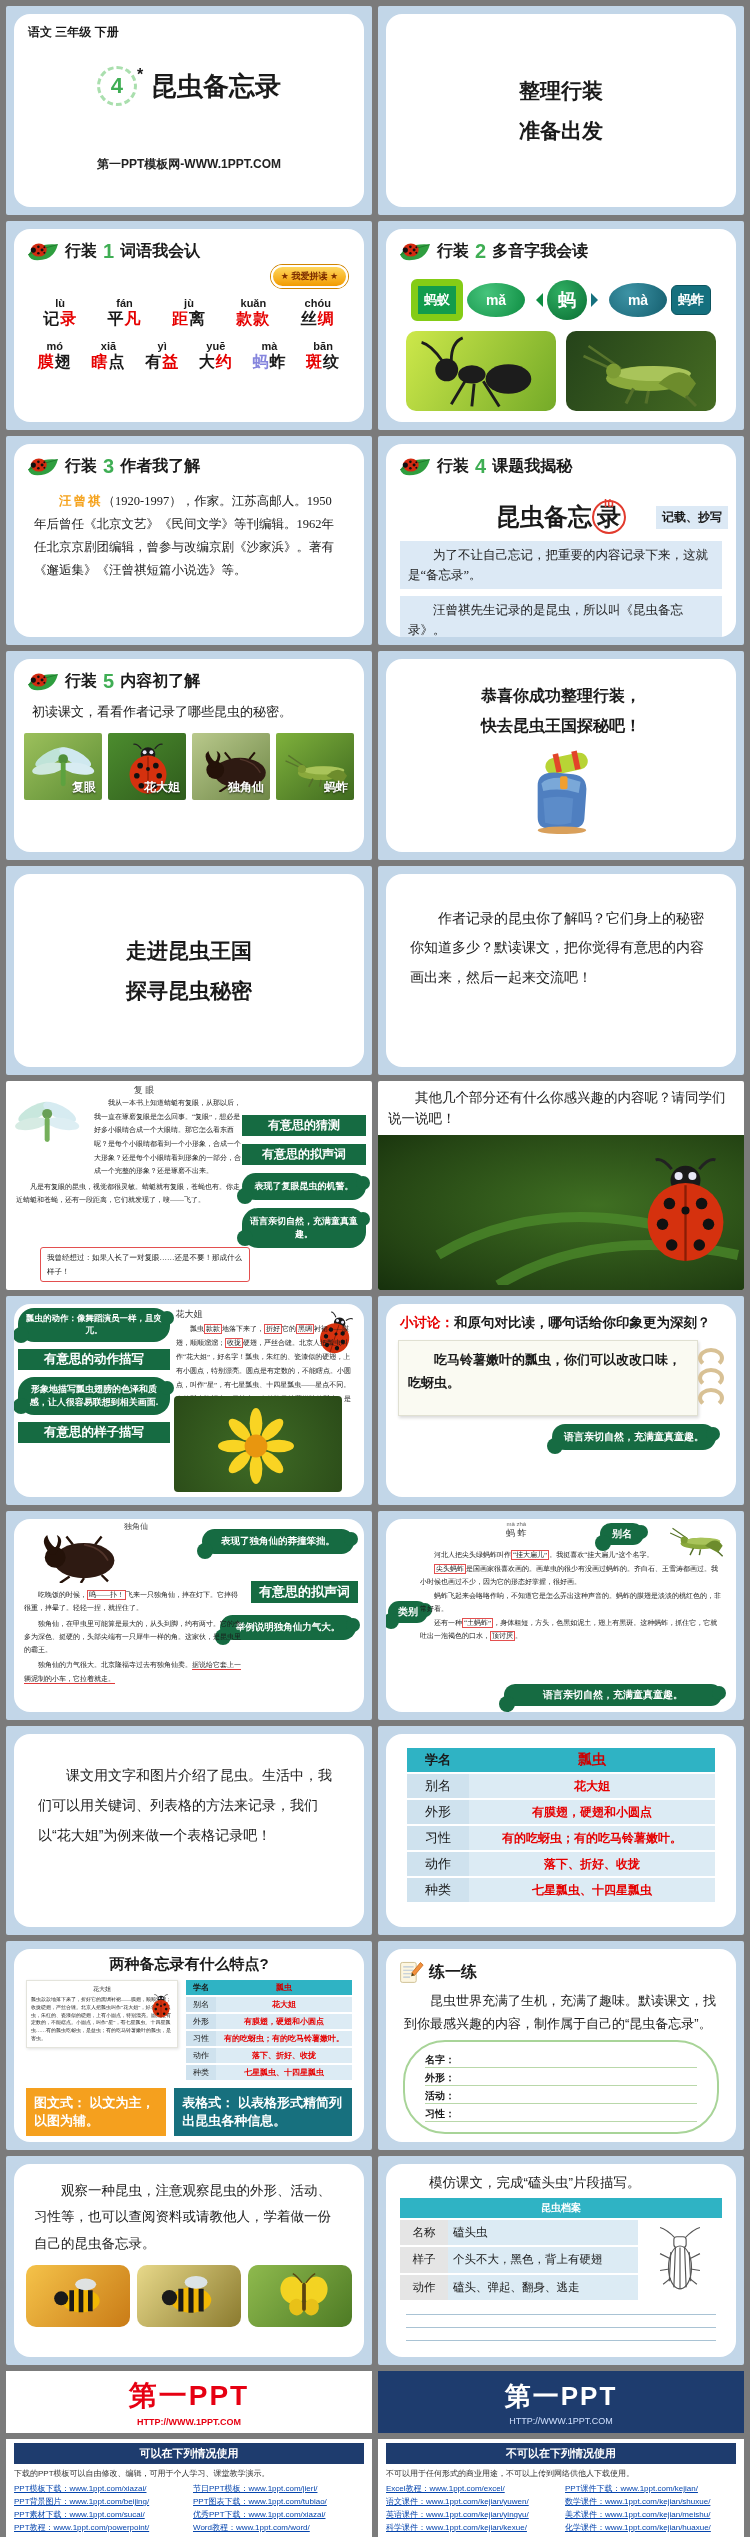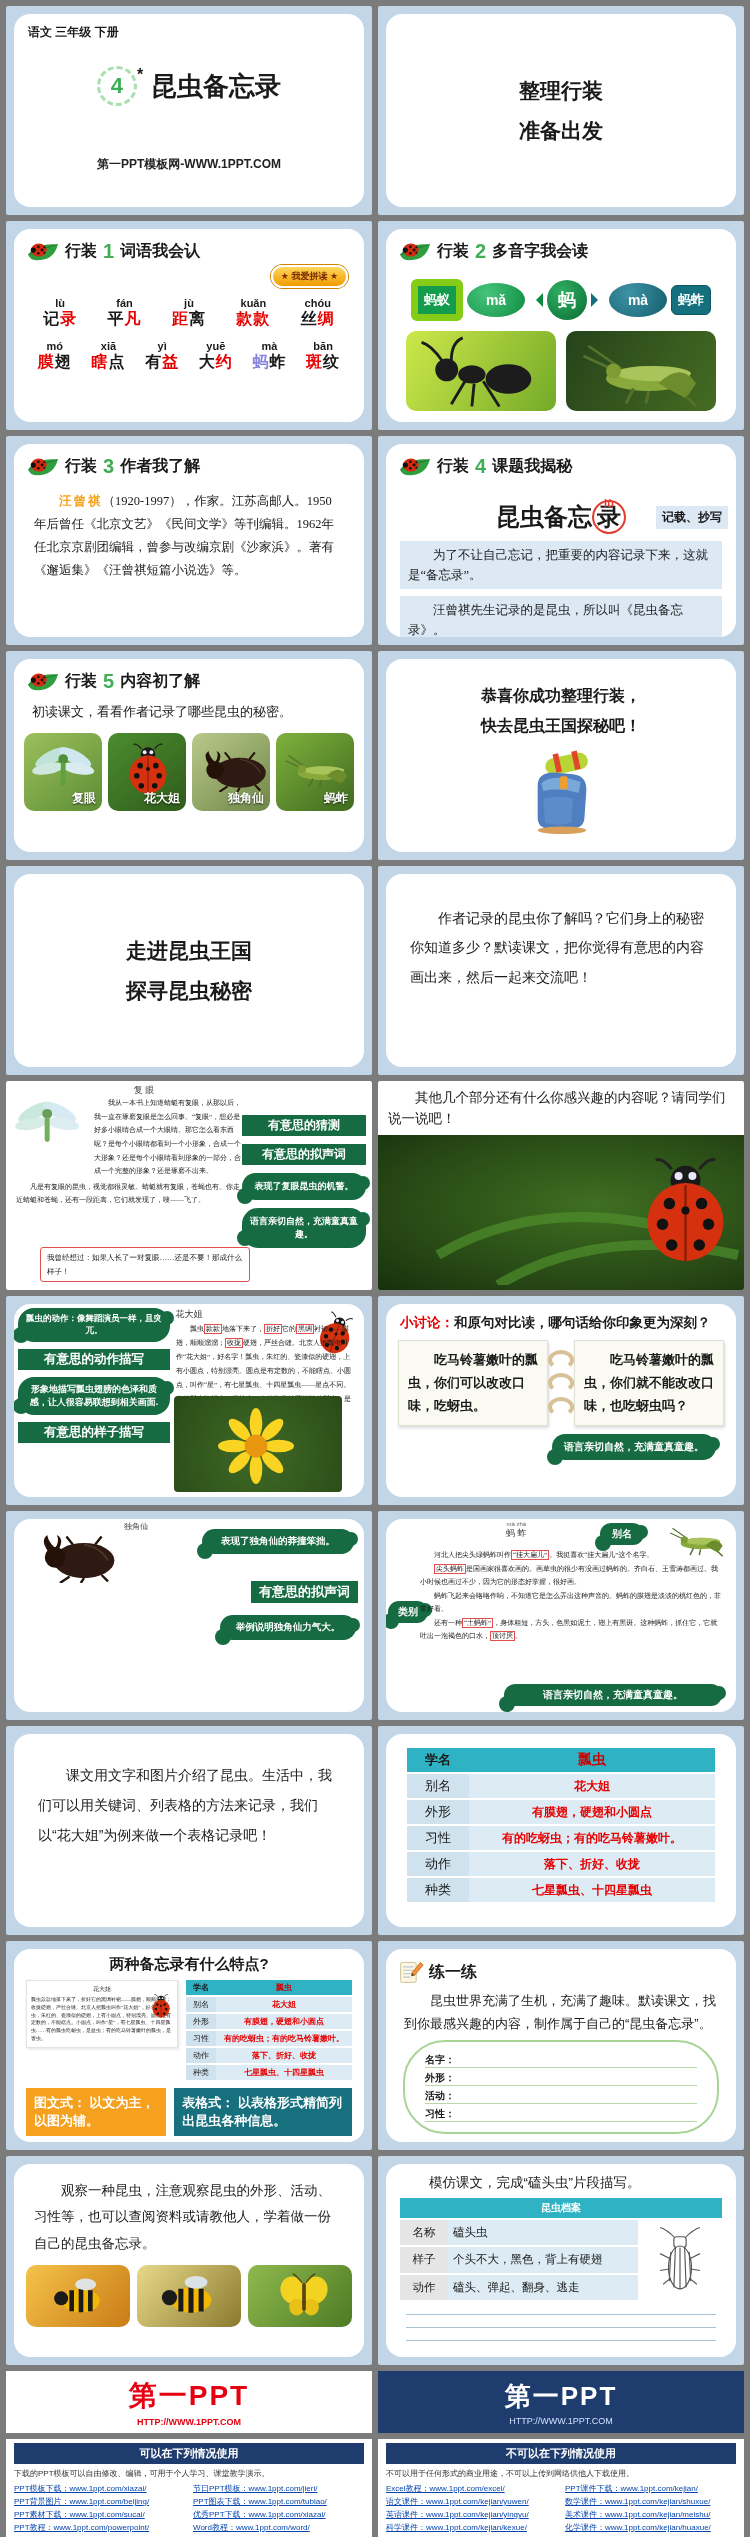--- a/index.html
+++ b/index.html
@@ -50,21 +50,21 @@
   .photo{border-radius:10px;overflow:hidden;position:relative;}
   
   .bio{margin:12px 20px 0 20px;font-size:12.5px;line-height:1.85;text-indent:2em;}
   .bluebox{background:#dce9f5;margin:7px 14px 0 14px;padding:4px 8px;font-size:12.5px;line-height:1.6;text-indent:2em;}
   .btitle6{text-align:center;margin-top:22px;font-size:24px;font-weight:bold;position:relative;}
   .circchar{display:inline-block;width:30px;height:30px;line-height:30px;border:2px solid #e23b2e;border-radius:50%;text-align:center;position:relative;}
   .pyabove{position:absolute;top:-14px;left:50%;transform:translateX(-50%);color:#e23b2e;font-size:11px;font-weight:bold;}
   .tag6{position:absolute;right:8px;top:6px;background:#dce9f5;font-size:12px;font-weight:bold;padding:3px 6px;}
   
   .photorow7{display:flex;gap:6px;padding:0 10px;margin-top:12px;}
-  .p7{width:78px;height:78px;border-radius:10px;position:relative;overflow:hidden;flex:1;}
+  .p7{width:78px;height:67px;border-radius:2px;position:relative;overflow:hidden;flex:1;}
   .plabel{position:absolute;bottom:4px;right:6px;color:#fff;font-weight:bold;font-size:12px;text-shadow:0 1px 2px rgba(0,0,0,.7);}
   
   table.bugtab{border-collapse:collapse;margin:14px auto 0 auto;width:88%;}
   table.bugtab td,table.bugtab th{border-bottom:2px solid #fff;padding:3px 4px;text-align:center;}
   table.bugtab th.k{background:#2fb3c4;font-size:13px;font-weight:bold;width:54px;}
   table.bugtab th.v{background:#2fb3c4;color:#cf0000;font-weight:bold;font-size:14px;}
   table.bugtab td.k{background:#cfe2ee;font-size:13px;width:54px;}
   table.bugtab td.v{background:#dcebf4;color:#e60000;font-weight:bold;font-size:12px;font-family:"Liberation Serif","DejaVu Serif",serif;}
   table.mini{width:100%;margin:0;}
   table.mini th.k,table.mini td.k{font-size:8px;width:26px;padding:2px;}
@@ -500,37 +500,41 @@
       <div style="margin:10px 14px 0 14px;font-size:13.5px;font-weight:bold">
         <span class="rd">小讨论：</span><span>和原句对比读，哪句话给你印象更为深刻？</span>
       </div>
       <div class="noterow">
         <div class="note">吃马铃薯嫩叶的瓢虫，你们可以改改口味，吃蚜虫。</div>
         <div class="rings">
               <span class="ring"></span>
               <span class="ring"></span>
               <span class="ring"></span>
             </div>
-        <div class="note">吃马铃薯嫩叶的瓢虫，你们就不能改改口味，也吃蚜虫吗？</div>
       </div>
       <div style="text-align:right;margin:8px 20px 0 0">
         <span class="gcloud" style="display:inline-block;font-size:10px;padding:6px 12px">语言亲切自然，充满童真童趣。</span>
       </div>
     </div>
   </section>
 
   <section class="cell">
     <div class="panel">
       <div style="position:absolute;top:2px;left:110px;font-size:8px;color:#444">独角仙</div>
       <svg width="96" height="56" viewBox="0 0 120 70" style="position:absolute;left:14px;top:8px">
             <use href="#sym-beetle"></use>
           </svg>
       <span class="gcloud" style="position:absolute;right:10px;top:10px;width:136px;font-size:9.5px;padding:6px 8px">表现了独角仙的莽撞笨拙。</span>
       <span class="glabel" style="position:absolute;right:6px;top:62px;font-size:13px">有意思的拟声词</span>
       <span class="gcloud" style="position:absolute;right:8px;top:96px;width:120px;font-size:9.5px;padding:6px 8px">举例说明独角仙力气大。</span>
+      <div class="serif" style="position:absolute;left:10px;top:70px;width:218px;font-size:7px;line-height:1.9">
+        <p style="margin:0;text-indent:2em"><span>吃晚饭的时候，</span><span class="rb">呜——扑！</span><span>飞来一只独角仙，摔在灯下。它摔得很重，摔晕了。轻轻一捏，就捏住了。</span></p>
+        <p style="margin:2px 0 0 0;text-indent:2em">独角仙，在甲虫里可能算是最大的，从头到脚，约有两寸。它的壳多为深色、挺硬的，头部尖端有一只犀牛一样的角。这家伙，是昆虫里的霸王。</p>
+        <p style="margin:2px 0 0 0;text-indent:2em"><span>独角仙的力气很大。北京隆福寺过去有独角仙卖。</span><span class="rund">据说给它套上一辆泥制的小车，它拉着就走。</span></p>
+      </div>
     </div>
   </section>
 
   <section class="cell">
     <div class="panel">
       <div style="position:absolute;top:2px;left:120px;text-align:center">
         <div style="font-size:6px;color:#666">mà zhà</div>
         <div style="font-size:9px;color:#333">蚂 蚱</div>
       </div>
       <span class="gcloud" style="position:absolute;left:214px;top:4px;font-size:10px;padding:4px 12px">别名</span>

